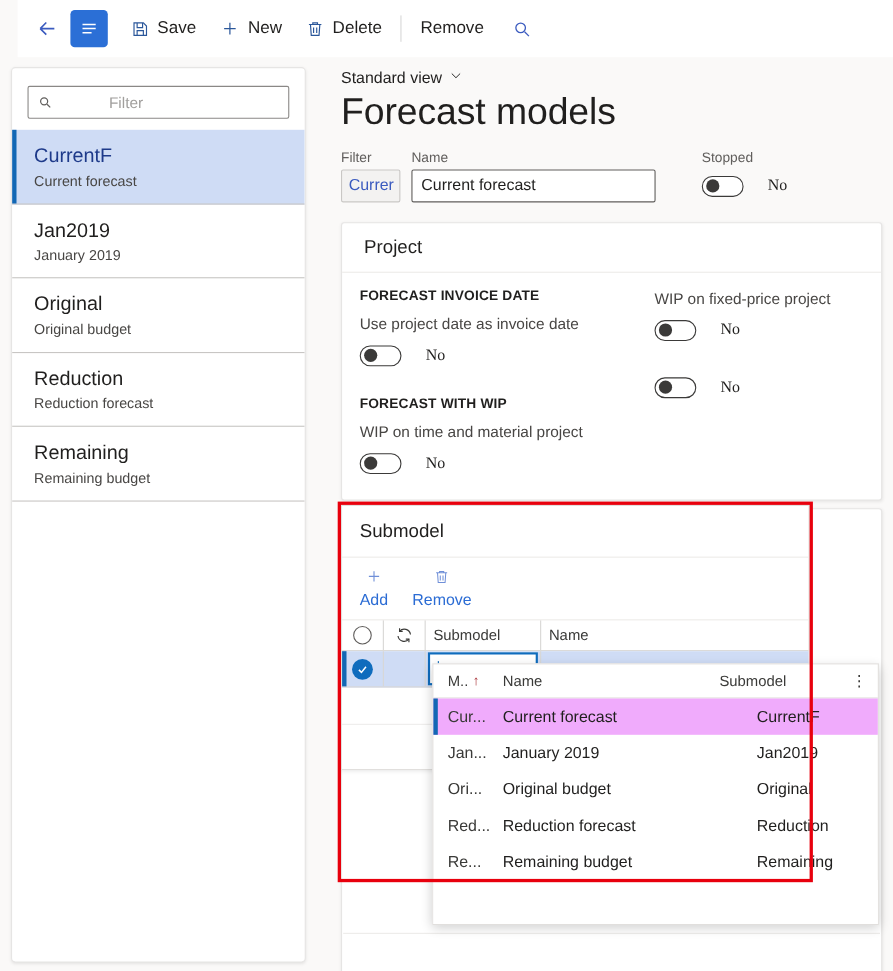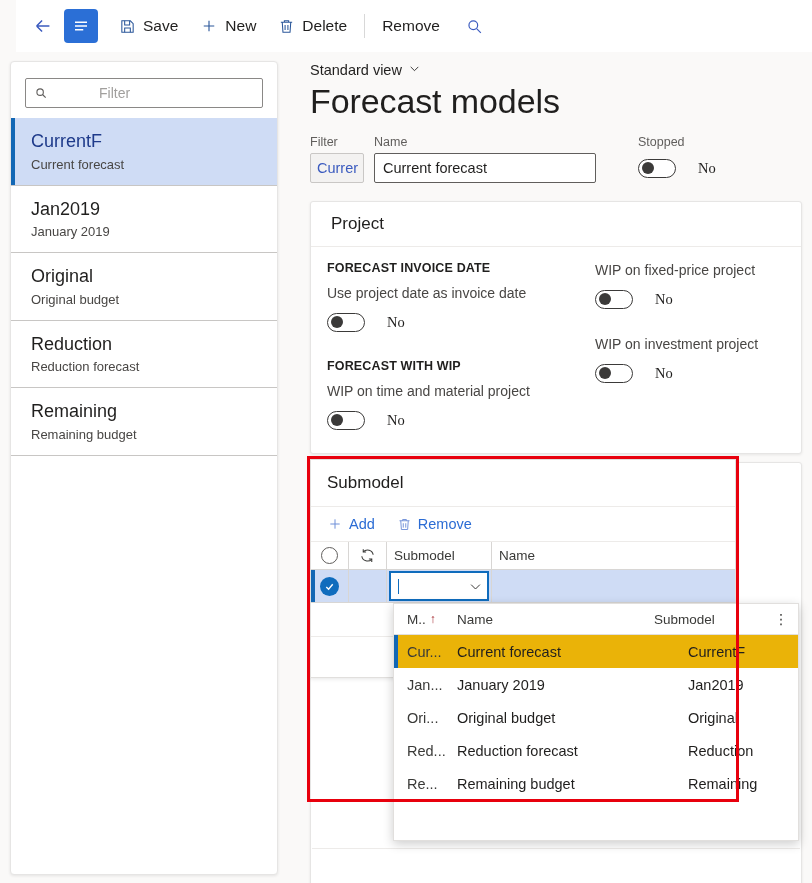--- a/index.html
+++ b/index.html
@@ -216,21 +216,21 @@
     border-bottom: 1px solid #edebe9;
   }
   .sm-toolbar {
     display: flex; align-items: center;
     gap: 22px;
     padding: 9px 16px 9px 16px;
     border-bottom: 1px solid #edebe9;
   }
   .sm-tbtn {
     display: flex; align-items: center; gap: 6px;
-    font-size: 14.5px; color: #2b6cd4;
+    font-size: 14.5px; color: #2b6cd4; flex-direction: column;
   }
   .sm-tbtn .gl { display: flex; color: #6f8fd8; }
 
   
   .grid { width: 100%; }
   .grid-hdr {
     display: flex; align-items: center;
     height: 28px;
     border-bottom: 1px solid #d8d6d4;
     font-size: 13.5px; color: #3a3a38;
@@ -306,21 +306,21 @@
     width: 34px; display: flex; align-items: center; justify-content: center;
     color: #3a3a38; font-size: 14px; letter-spacing: 0;
   }
   .fly-row {
     position: relative;
     display: flex; align-items: center;
     height: 33px;
     font-size: 14.5px; color: #201f1e;
     padding-left: 13px;
   }
-  .fly-row.sel { background: #eab308; }
+  .fly-row.sel { background: #f0abfc; }
   .fly-row.sel::before {
     content: "";
     position: absolute; left: 0; top: 0; bottom: 0;
     width: 4px; background: #1267b4;
   }
   .fr-m { width: 46px; color: #3a3a38; }
   .fr-name { flex: 1; padding-left: 4px; }
   .fr-sub { width: 110px; }
   .fly-pad { height: 40px; background: #ffffff; }
 
@@ -499,21 +499,20 @@
             <div class="blk">
               <div class="fieldlabel">WIP on fixed-price project</div>
               <div class="togrow">
                 <div class="toggle">
                     <div class="knob"></div>
                   </div>
                 <span class="tog-val">No</span>
               </div>
             </div>
             <div class="blk">
-              <div class="fieldlabel">WIP on investment project</div>
               <div class="togrow">
                 <div class="toggle">
                     <div class="knob"></div>
                   </div>
                 <span class="tog-val">No</span>
               </div>
             </div>
           </div>
         </div>
       </div>

